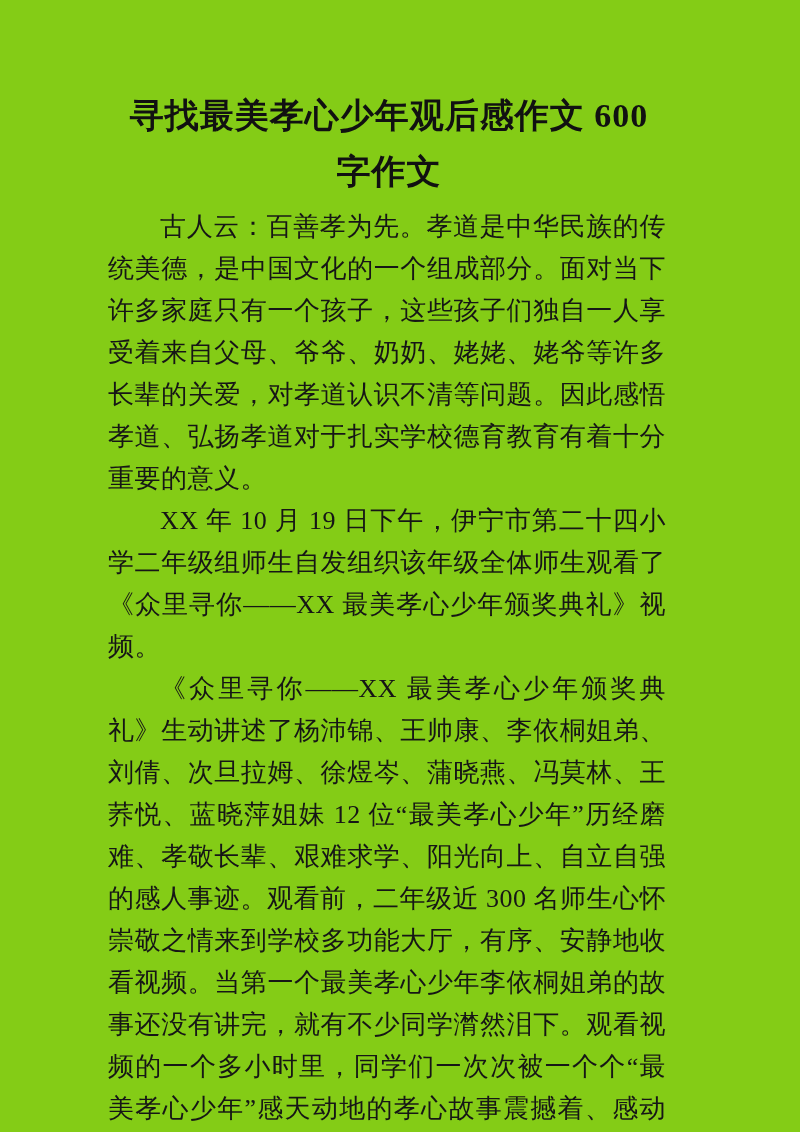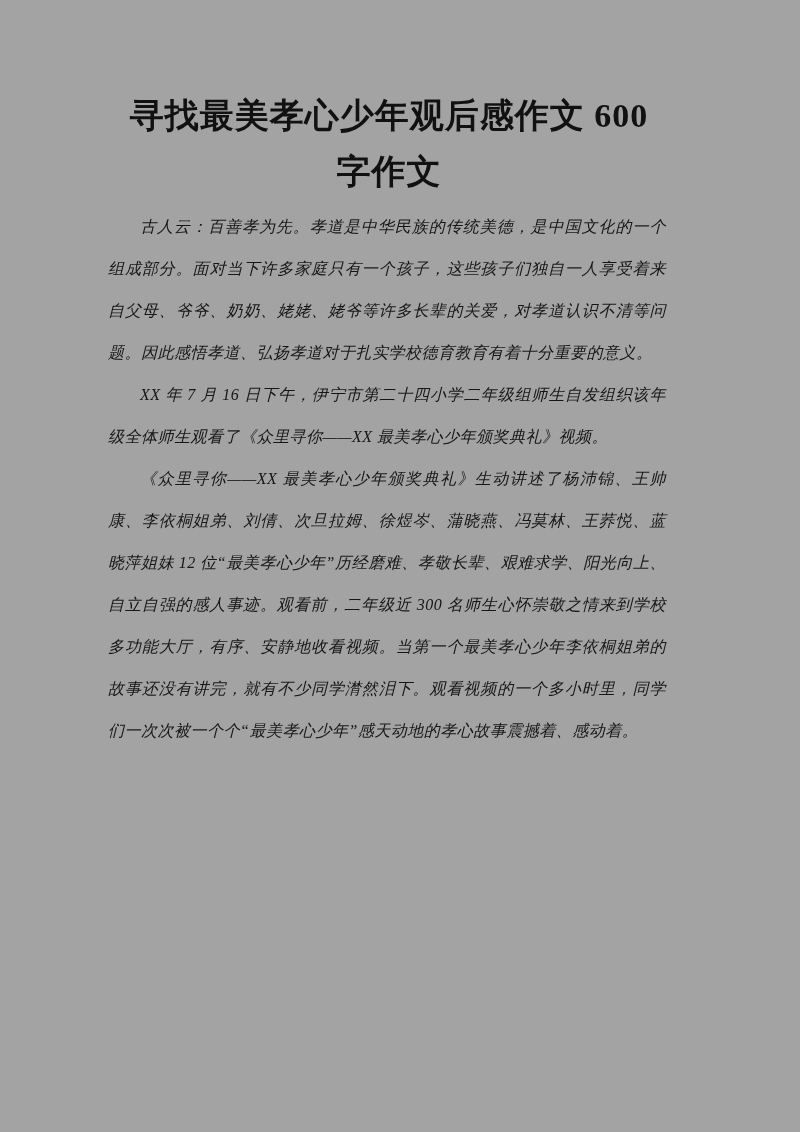--- a/index.html
+++ b/index.html
@@ -4,55 +4,54 @@
 <style>
   html, body {
     margin: 0;
     padding: 0;
     background: #ffffff;
   }
   .page {
     position: relative;
     width: 800px;
     height: 1132px;
-    background: #a3a3a3;
+    background: #84cc16;
     box-sizing: border-box;
     padding: 88px 134px 40px 108px;
     overflow: hidden;
     font-family: "Liberation Serif", "DejaVu Serif", serif;
     color: #141414;
   }
   .doc-title {
     margin: 0 0 6px 0;
     padding: 0 6px 0 10px;
     font-size: 34px;
     line-height: 56px;
     font-weight: bold;
     text-align: center;
     letter-spacing: 1px;
     color: #111111;
   }
   .doc-para {
     margin: 0;
-    font-size: 16px;
+    font-size: 26px;
     line-height: 42px;
     text-align: justify;
     text-justify: inter-ideograph;
     text-indent: 2em;
     letter-spacing: 0.5px;
     color: #161616;
     word-break: break-all;
-    font-style: italic;
   }
 </style>
 </head>
 <body>
 
 <div class="page">
   <h1 class="doc-title">寻找最美孝心少年观后感作文 600 字作文</h1>
 
   <p class="doc-para">古人云：百善孝为先。孝道是中华民族的传统美德，是中国文化的一个组成部分。面对当下许多家庭只有一个孩子，这些孩子们独自一人享受着来自父母、爷爷、奶奶、姥姥、姥爷等许多长辈的关爱，对孝道认识不清等问题。因此感悟孝道、弘扬孝道对于扎实学校德育教育有着十分重要的意义。</p>
 
-  <p class="doc-para">XX 年 7 月 16 日下午，伊宁市第二十四小学二年级组师生自发组织该年级全体师生观看了《众里寻你——XX 最美孝心少年颁奖典礼》视频。</p>
+  <p class="doc-para">XX 年 10 月 19 日下午，伊宁市第二十四小学二年级组师生自发组织该年级全体师生观看了《众里寻你——XX 最美孝心少年颁奖典礼》视频。</p>
 
   <p class="doc-para">《众里寻你——XX 最美孝心少年颁奖典礼》生动讲述了杨沛锦、王帅康、李依桐姐弟、刘倩、次旦拉姆、徐煜岑、蒲晓燕、冯莫林、王荞悦、蓝晓萍姐妹 12 位“最美孝心少年”历经磨难、孝敬长辈、艰难求学、阳光向上、自立自强的感人事迹。观看前，二年级近 300 名师生心怀崇敬之情来到学校多功能大厅，有序、安静地收看视频。当第一个最美孝心少年李依桐姐弟的故事还没有讲完，就有不少同学潸然泪下。观看视频的一个多小时里，同学们一次次被一个个“最美孝心少年”感天动地的孝心故事震撼着、感动着。</p>
 
 </div>
 
 </body></html>

